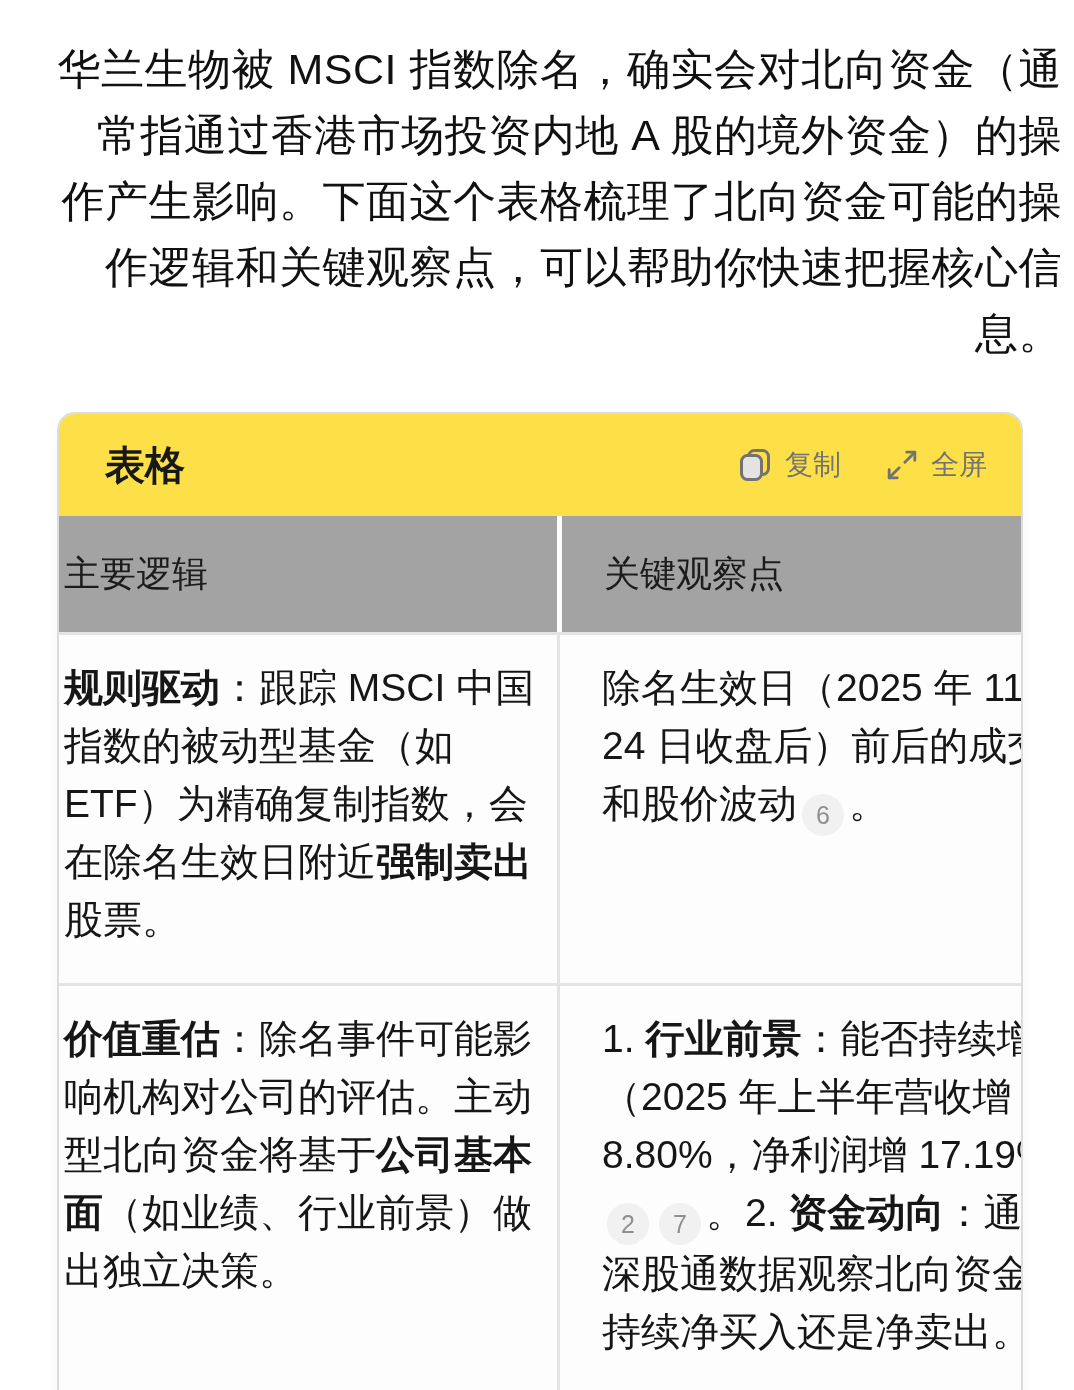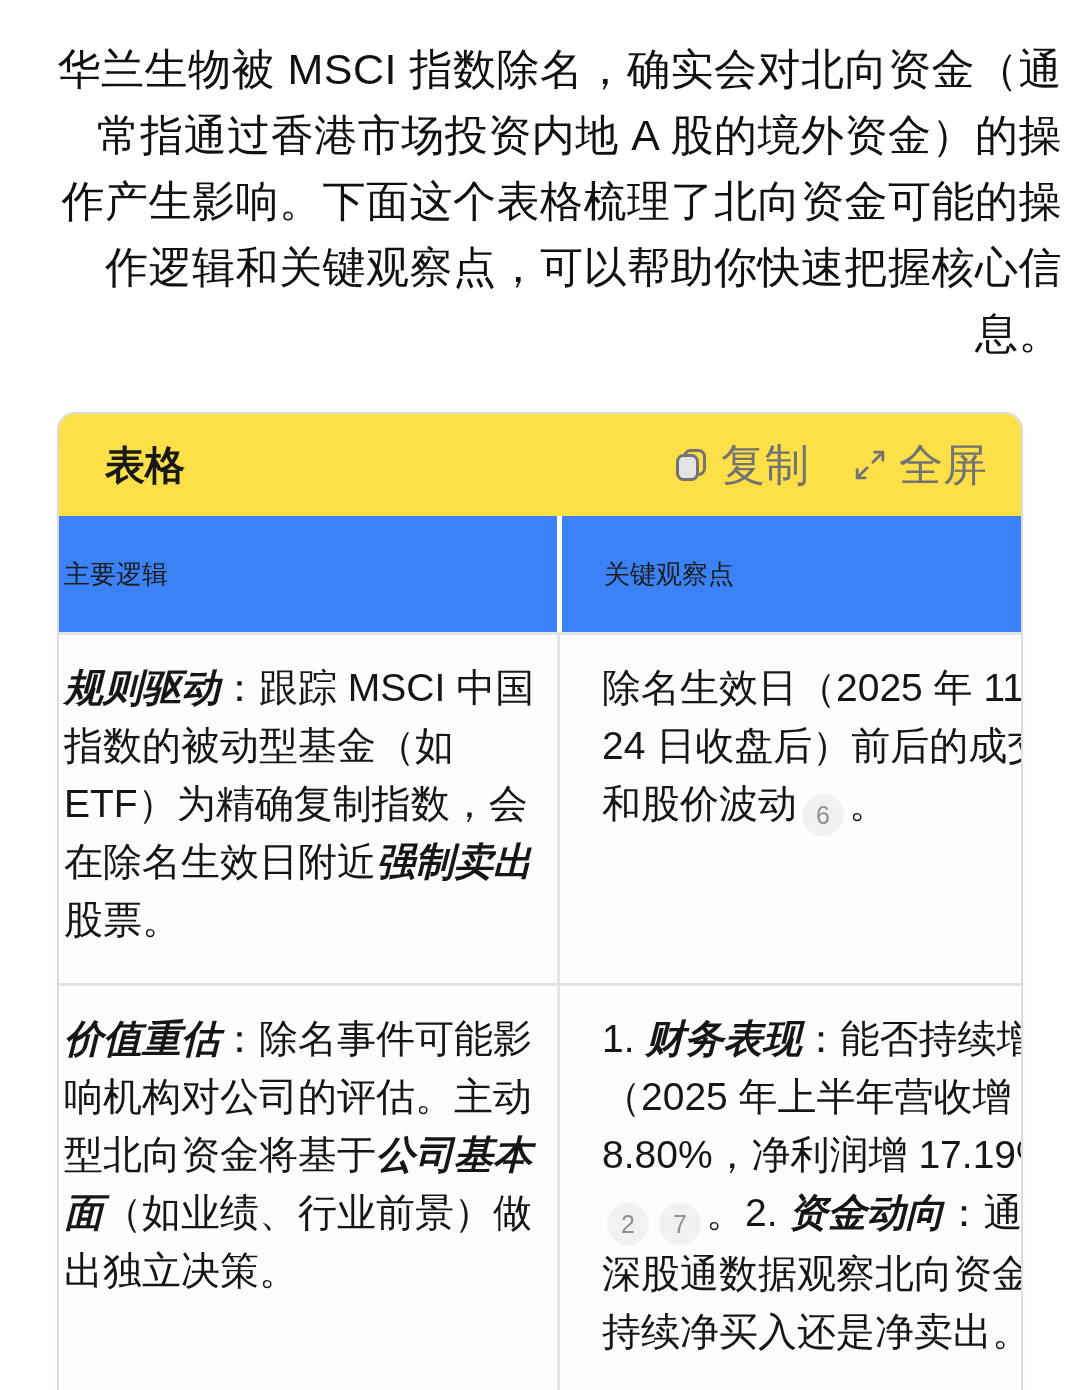--- a/index.html
+++ b/index.html
@@ -32,33 +32,33 @@
     display:flex;align-items:center;justify-content:space-between;
     padding:0 34px 0 46px;
   }
   .card-title{
     font-size:40px;font-weight:700;color:#181818;
   }
   .card-actions{display:flex;align-items:center;}
   .action-btn{
     display:flex;align-items:center;gap:10px;
     background:none;border:none;padding:0;cursor:pointer;
-    font-family:inherit;font-size:44px;color:#737373;
+    font-family:inherit;font-size:28px;color:#737373;
   }
   .action-btn + .action-btn{margin-left:42px;}
   .action-btn svg{display:block;}
   
   .tbl{width:1071px;}
   .thead{display:flex;}
   .th{
     box-sizing:border-box;
     height:116px;
-    background:#3b82f6;
+    background:#a3a3a3;
     display:flex;align-items:center;
-    font-size:26px;color:#1c1c1c;
+    font-size:36px;color:#1c1c1c;
   }
   .th-logic{flex:0 0 498px;margin-right:5px;padding-left:5px;}
   .th-obs{flex:1 1 auto;padding-left:42px;}
   .trow{display:flex;border-top:3px solid #e4e4e4;}
   .td{
     box-sizing:content-box;
     font-size:39px;line-height:58px;color:#161616;
     padding-top:24px;padding-bottom:24px;
     word-break:break-word;
   }
@@ -66,21 +66,21 @@
     flex:0 0 472px;
     padding-left:5px;padding-right:21px;
     border-right:3px solid #e4e4e4;
   }
   .td-obs{
     flex:0 0 500px;
     padding-left:42px;padding-right:28px;
   }
   .trow-0 .td{min-height:300px;}
   .trow-1 .td{min-height:399px;}
-  .b{font-weight:700;font-style:italic;}
+  .b{font-weight:700;}
   .badge{
     display:inline-flex;align-items:center;justify-content:center;
     box-sizing:border-box;
     min-width:42px;height:42px;
     padding:0 10px;
     border-radius:21px;
     background:#f1f1f1;
     color:#8f8f8f;
     font-size:25px;
     margin:0 5px;
@@ -125,17 +125,17 @@
       <div class="th th-logic">主要逻辑</div>
       <div class="th th-obs">关键观察点</div>
     </div>
     <div>
         <div class="trow trow-0">
           <div class="td td-logic"><span class="b">规则驱动</span><span>：跟踪 MSCI 中国指数的被动型基金（如 ETF）为精确复制指数，会在除名生效日附近</span><span class="b">强制卖出</span><span>股票。</span></div>
           <div class="td td-obs"><span>除名生效日（2025 年 11 月 24 日收盘后）前后的成交量和股价波动</span><span class="badge">6</span><span>。</span></div>
         </div>
         <div class="trow trow-1">
           <div class="td td-logic"><span class="b">价值重估</span><span>：除名事件可能影响机构对公司的评估。主动型北向资金将基于</span><span class="b">公司基本面</span><span>（如业绩、行业前景）做出独立决策。</span></div>
-          <div class="td td-obs"><span>1. </span><span class="b">财务表现</span><span>：能否持续增长（2025 年上半年营收增 8.80%，净利润增 17.19%）</span><span class="badge">2</span><span class="badge">7</span><span>。2. </span><span class="b">资金动向</span><span>：通过沪深股通数据观察北向资金是持续净买入还是净卖出。</span></div>
+          <div class="td td-obs"><span>1. </span><span class="b">行业前景</span><span>：能否持续增长（2025 年上半年营收增 8.80%，净利润增 17.19%）</span><span class="badge">2</span><span class="badge">7</span><span>。2. </span><span class="b">资金动向</span><span>：通过沪深股通数据观察北向资金是持续净买入还是净卖出。</span></div>
         </div>
       </div>
   </div>
 </div>
 
 </body></html>

